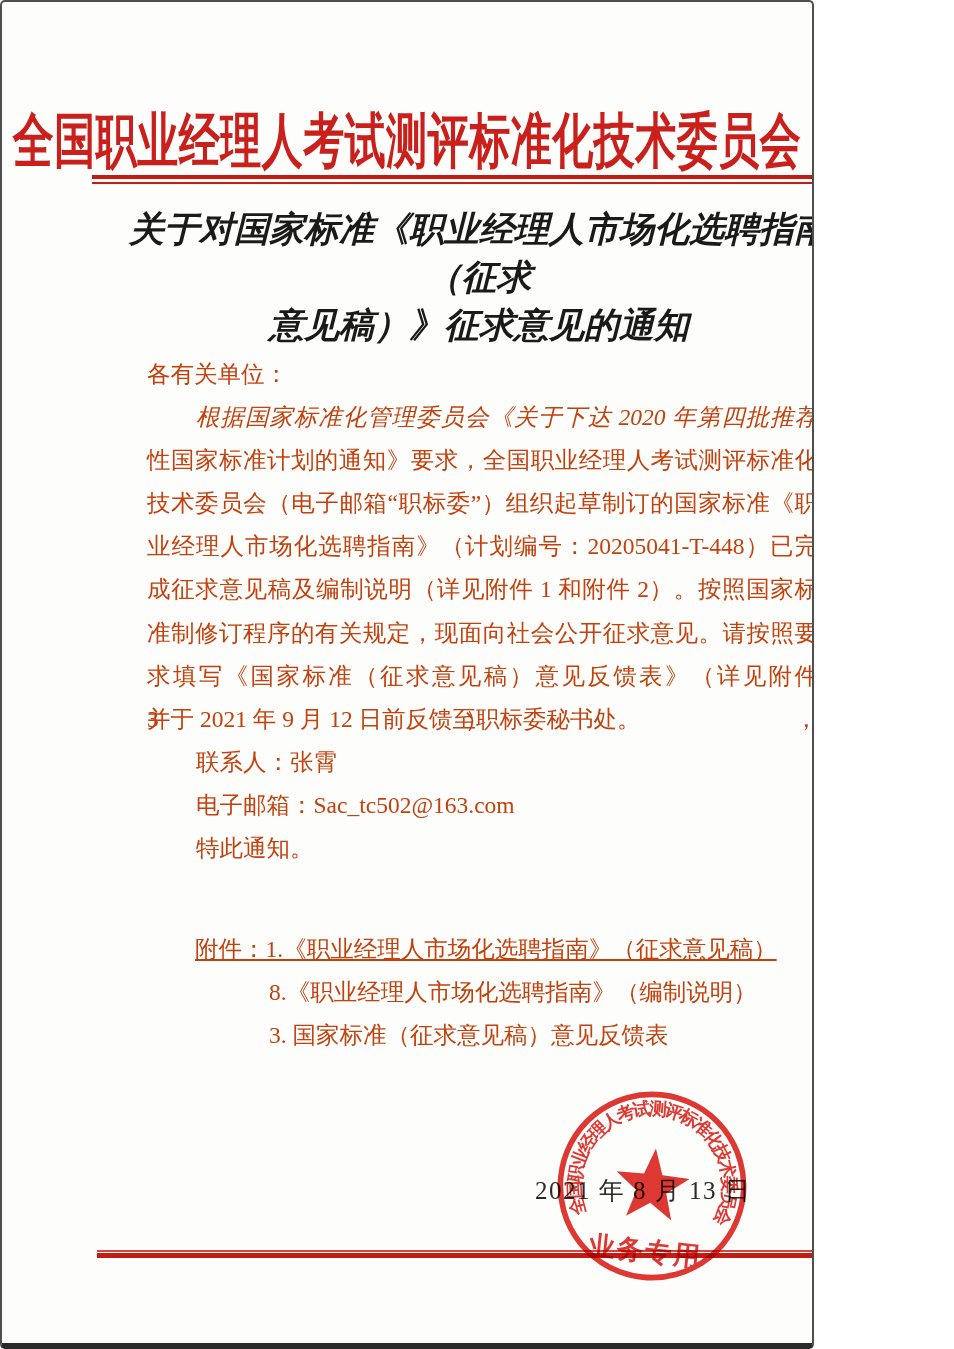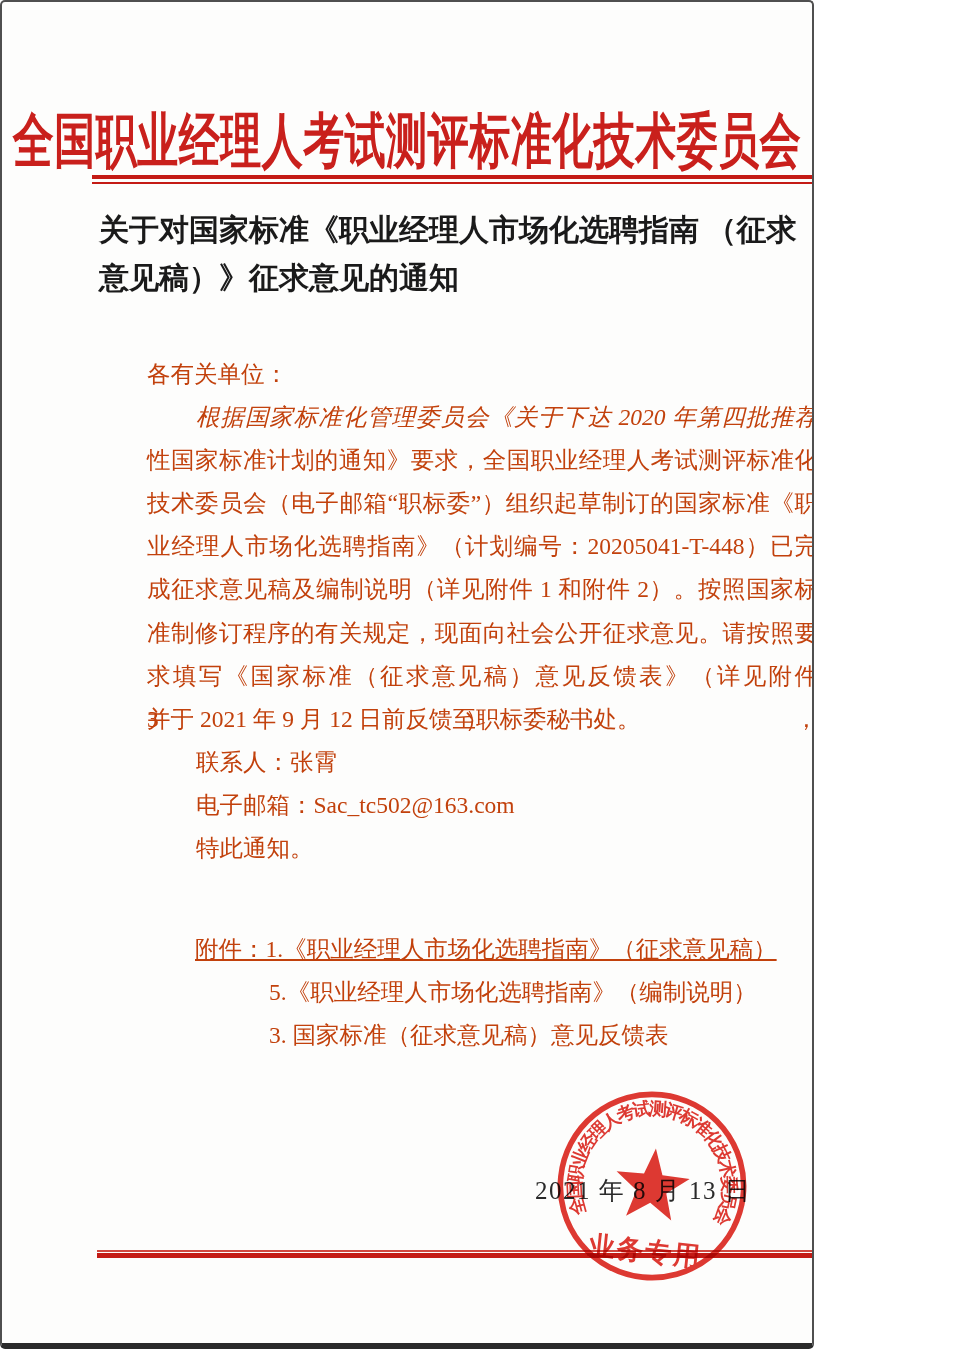--- a/index.html
+++ b/index.html
@@ -19,21 +19,21 @@
     position:absolute;top:100px;left:0;width:100%;
     text-align:center;font-size:41px;font-weight:bold;
     color:#c9201c;white-space:nowrap;letter-spacing:0.5px;
     transform:scaleY(1.45);transform-origin:center top;
   }
   .rule-top-thick{position:absolute;top:173px;left:90px;width:780px;height:4px;background:#c41b15;}
   .rule-top-thin{position:absolute;top:180px;left:90px;width:780px;height:2px;background:#c41b15;}
   
   .doc-title{
     position:absolute;top:204px;left:97px;width:760px;
-    font-size:30px;font-weight:bold;color:#1a1a1a;line-height:48px;
+    text-align:center;font-size:35px;font-weight:bold;color:#1a1a1a;line-height:48px;font-style:italic;
   }
   
   .body-block{
     position:absolute;top:351px;left:145px;width:671px;
     font-size:23.5px;color:#c2410c;
   }
   .bline{line-height:43.1px;height:43.1px;white-space:nowrap;overflow:visible;}
   .jfull{white-space:normal;text-align:justify;text-align-last:justify;word-break:keep-all;}
   .ind1{text-indent:49px;font-style:italic;}
   .ind2{padding-left:49px;}
@@ -79,21 +79,21 @@
     <div class="bline jfull">成征求意见稿及编制说明（详见附件 1 和附件 2）。按照国家标</div>
     <div class="bline jfull">准制修订程序的有关规定，现面向社会公开征求意见。请按照要</div>
     <div class="bline jfull">求填写《国家标准（征求意见稿）意见反馈表》（详见附件 3），</div>
     <div class="bline">并于 2021 年 9 月 12 日前反馈至职标委秘书处。</div>
 
     <div class="bline ind2">联系人：张霄</div>
     <div class="bline ind2">电子邮箱：Sac_tc502@163.com</div>
     <div class="bline ind2">特此通知。</div>
 
     <div class="bline att-first att-gap">附件：1.《职业经理人市场化选聘指南》（征求意见稿）</div>
-    <div class="bline att-rest">5.《职业经理人市场化选聘指南》（编制说明）</div>
+    <div class="bline att-rest">8.《职业经理人市场化选聘指南》（编制说明）</div>
     <div class="bline att-rest">3. 国家标准（征求意见稿）意见反馈表</div>
   </div>
 
   <div class="date-line">2021 年 8 月 13 日</div>
 
   <div class="rule-bottom-thin"></div>
   <div class="rule-bottom-thick"></div>
 
   <svg class="stamp" viewBox="0 0 220 220" xmlns="http://www.w3.org/2000/svg">
     <circle cx="110" cy="110" r="90" fill="none" stroke="#dd2a22" stroke-width="5.5"></circle>

